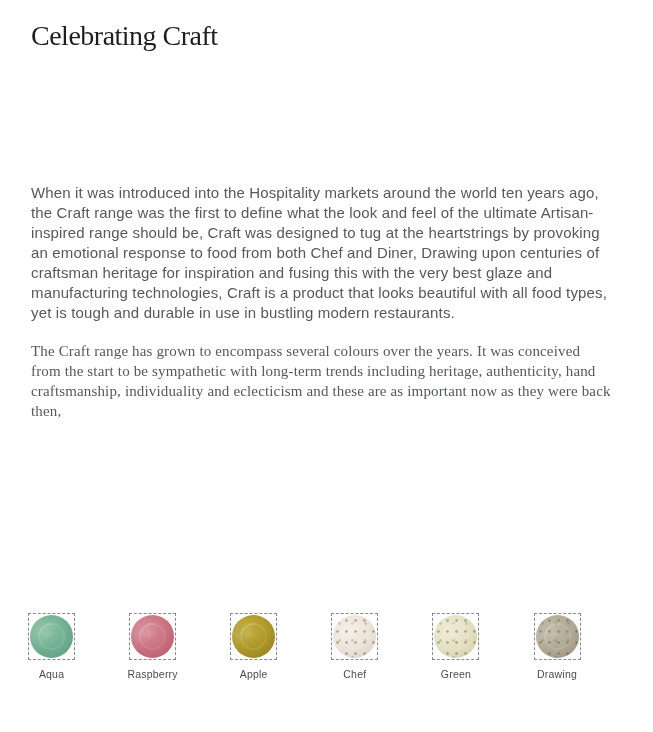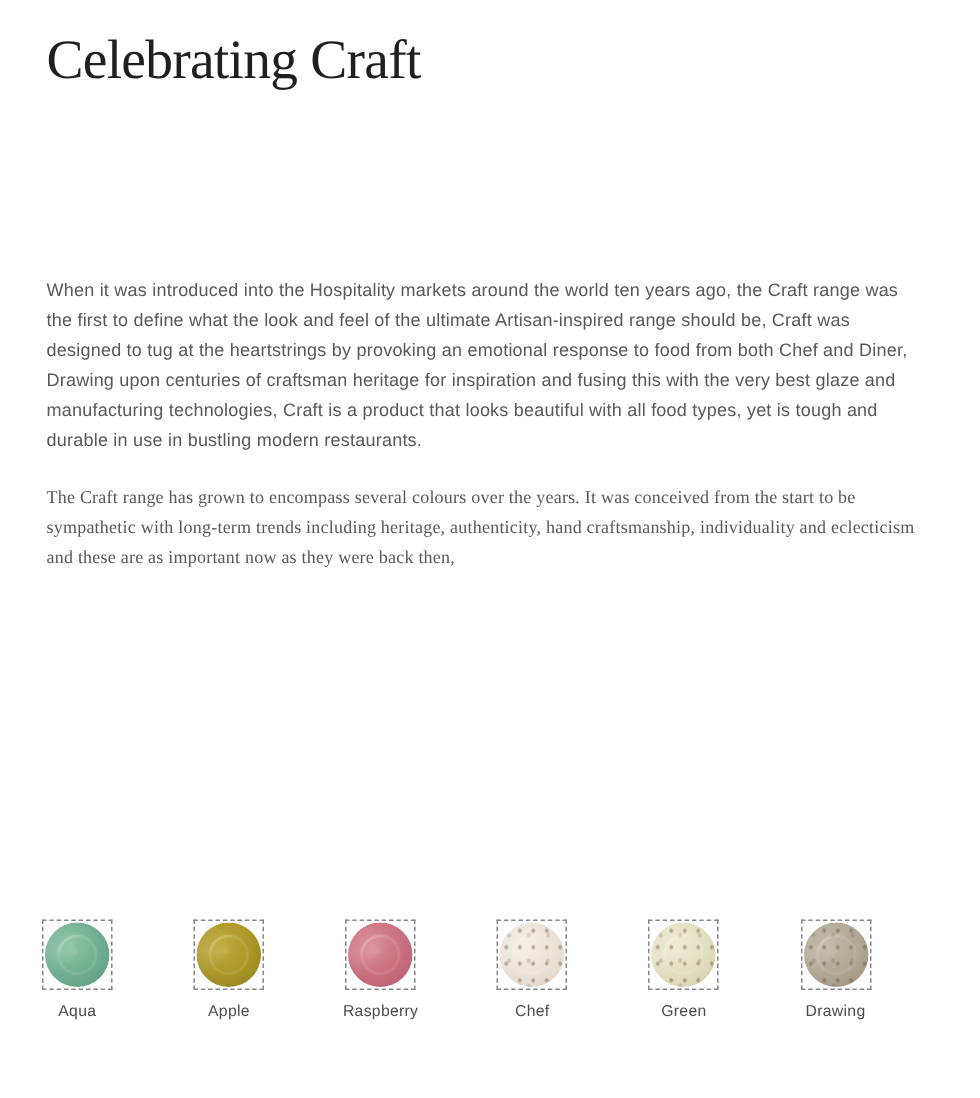--- a/index.html
+++ b/index.html
@@ -11,31 +11,31 @@
     overflow: hidden;
     font-family: "Liberation Sans", sans-serif;
   }
   .page-title {
     position: absolute;
     left: 31px;
     top: 20px;
     margin: 0;
     font-family: "Liberation Serif", serif;
     font-weight: normal;
-    font-size: 37px;
+    font-size: 28px;
     line-height: 1.15;
     letter-spacing: -0.5px;
     color: #1f1f21;
   }
   .body-copy {
     position: absolute;
     left: 31px;
     top: 183px;
     width: 580px;
-    font-size: 12px;
+    font-size: 15px;
     line-height: 20px;
     letter-spacing: 0.15px;
     color: #57585c;
   }
   .body-copy p { margin: 0; }
   .body-copy p + p { margin-top: 18px; font-family: Liberation Serif, serif; }
 
   .swatch-row {
     position: absolute;
     left: 19px;
@@ -101,30 +101,30 @@
 
     <div class="swatch">
       <div class="swatch-box">
         <div class="swatch-circle" style="background-image: conic-gradient(from 210deg at 52% 46%, rgba(255, 255, 255, 0) 0deg, rgba(255, 255, 255, 0.12) 60deg, rgba(255, 255, 255, 0) 140deg, rgba(255, 255, 255, 0) 360deg), radial-gradient(circle at 40% 34%, rgb(140, 196, 166) 0%, rgb(111, 174, 144) 52%, rgb(93, 154, 126) 100%); background-size: 100% 100%;"></div>
       </div>
       <div class="swatch-label">Aqua</div>
     </div>
 
     <div class="swatch">
       <div class="swatch-box">
-        <div class="swatch-circle" style="background-image: conic-gradient(from 210deg at 52% 46%, rgba(255, 255, 255, 0) 0deg, rgba(255, 255, 255, 0.12) 60deg, rgba(255, 255, 255, 0) 140deg, rgba(255, 255, 255, 0) 360deg), radial-gradient(circle at 40% 34%, rgb(192, 171, 60) 0%, rgb(171, 150, 39) 52%, rgb(143, 125, 30) 100%); background-size: 100% 100%;"></div>
+        <div class="swatch-circle" style="background-image: conic-gradient(from 210deg at 52% 46%, rgba(255, 255, 255, 0) 0deg, rgba(255, 255, 255, 0.12) 60deg, rgba(255, 255, 255, 0) 140deg, rgba(255, 255, 255, 0) 360deg), radial-gradient(circle at 40% 34%, rgb(217, 142, 155) 0%, rgb(201, 110, 126) 52%, rgb(178, 90, 107) 100%); background-size: 100% 100%;"></div>
       </div>
-      <div class="swatch-label">Apple</div>
+      <div class="swatch-label">Raspberry</div>
     </div>
 
     <div class="swatch">
       <div class="swatch-box">
-        <div class="swatch-circle" style="background-image: conic-gradient(from 210deg at 52% 46%, rgba(255, 255, 255, 0) 0deg, rgba(255, 255, 255, 0.12) 60deg, rgba(255, 255, 255, 0) 140deg, rgba(255, 255, 255, 0) 360deg), radial-gradient(circle at 40% 34%, rgb(217, 142, 155) 0%, rgb(201, 110, 126) 52%, rgb(178, 90, 107) 100%); background-size: 100% 100%;"></div>
+        <div class="swatch-circle" style="background-image: conic-gradient(from 210deg at 52% 46%, rgba(255, 255, 255, 0) 0deg, rgba(255, 255, 255, 0.12) 60deg, rgba(255, 255, 255, 0) 140deg, rgba(255, 255, 255, 0) 360deg), radial-gradient(circle at 40% 34%, rgb(192, 171, 60) 0%, rgb(171, 150, 39) 52%, rgb(143, 125, 30) 100%); background-size: 100% 100%;"></div>
       </div>
-      <div class="swatch-label">Raspberry</div>
+      <div class="swatch-label">Apple</div>
     </div>
 
     <div class="swatch">
       <div class="swatch-box">
         <div class="swatch-circle" style="background-image: radial-gradient(rgba(104, 80, 56, 0.4) 1px, rgba(0, 0, 0, 0) 1.4px), radial-gradient(rgba(104, 80, 56, 0.22) 1px, rgba(0, 0, 0, 0) 1.4px), conic-gradient(from 210deg at 52% 46%, rgba(255, 255, 255, 0) 0deg, rgba(255, 255, 255, 0.12) 60deg, rgba(255, 255, 255, 0) 140deg, rgba(255, 255, 255, 0) 360deg), radial-gradient(circle at 40% 34%, rgb(245, 239, 231) 0%, rgb(235, 226, 216) 52%, rgb(220, 207, 192) 100%); background-size: 9px 11px, 13px 17px, 100% 100%, 100% 100%;"></div>
       </div>
       <div class="swatch-label">Chef</div>
     </div>
 
 

